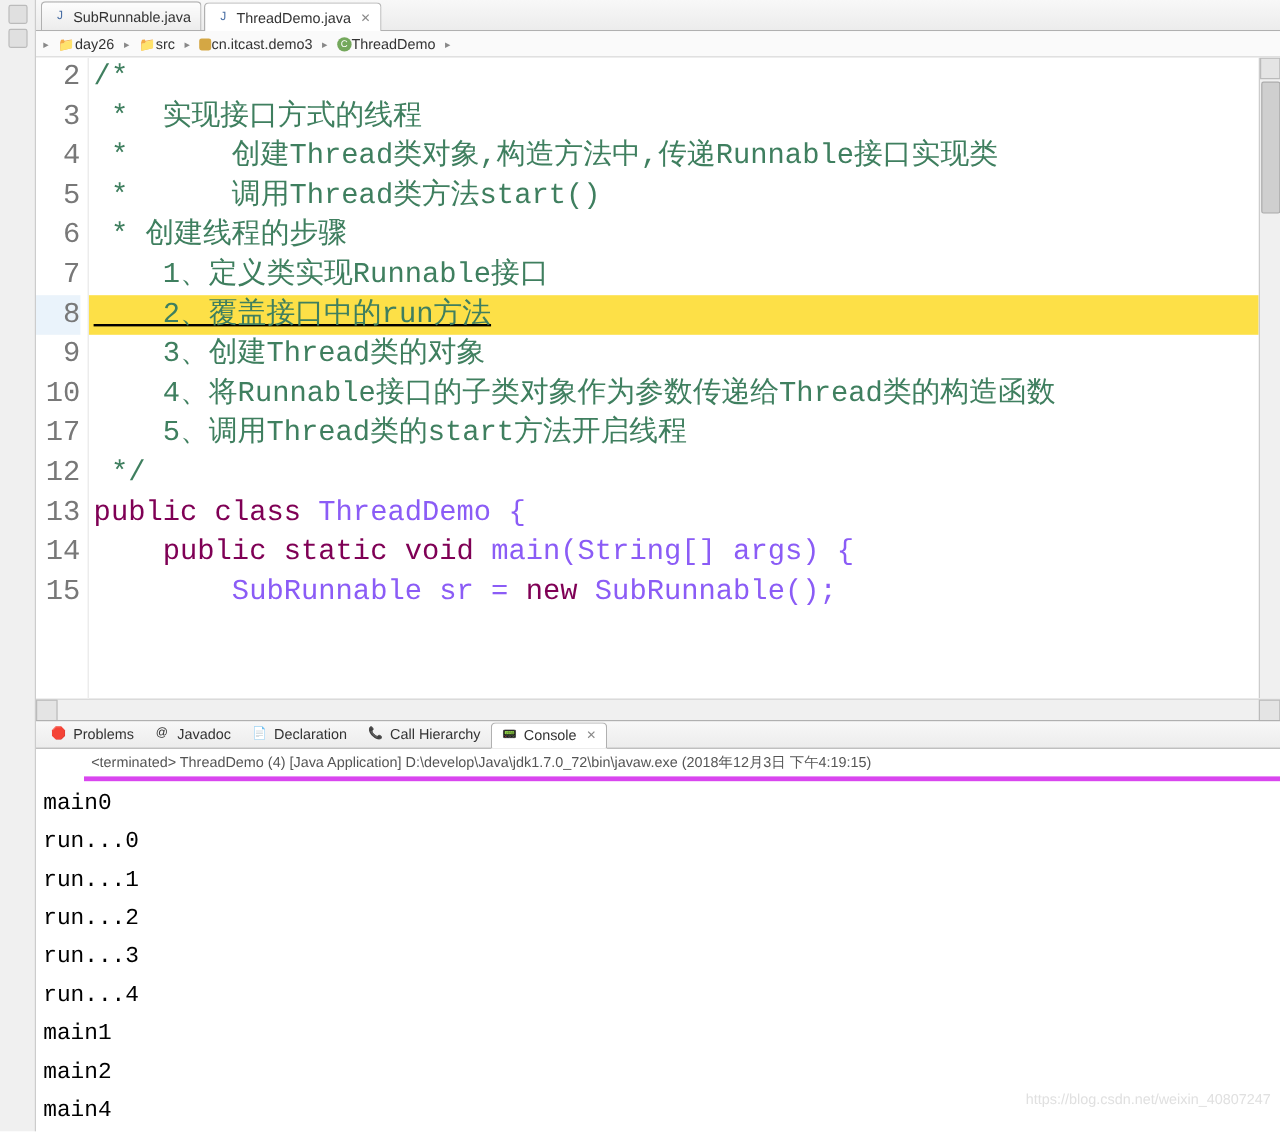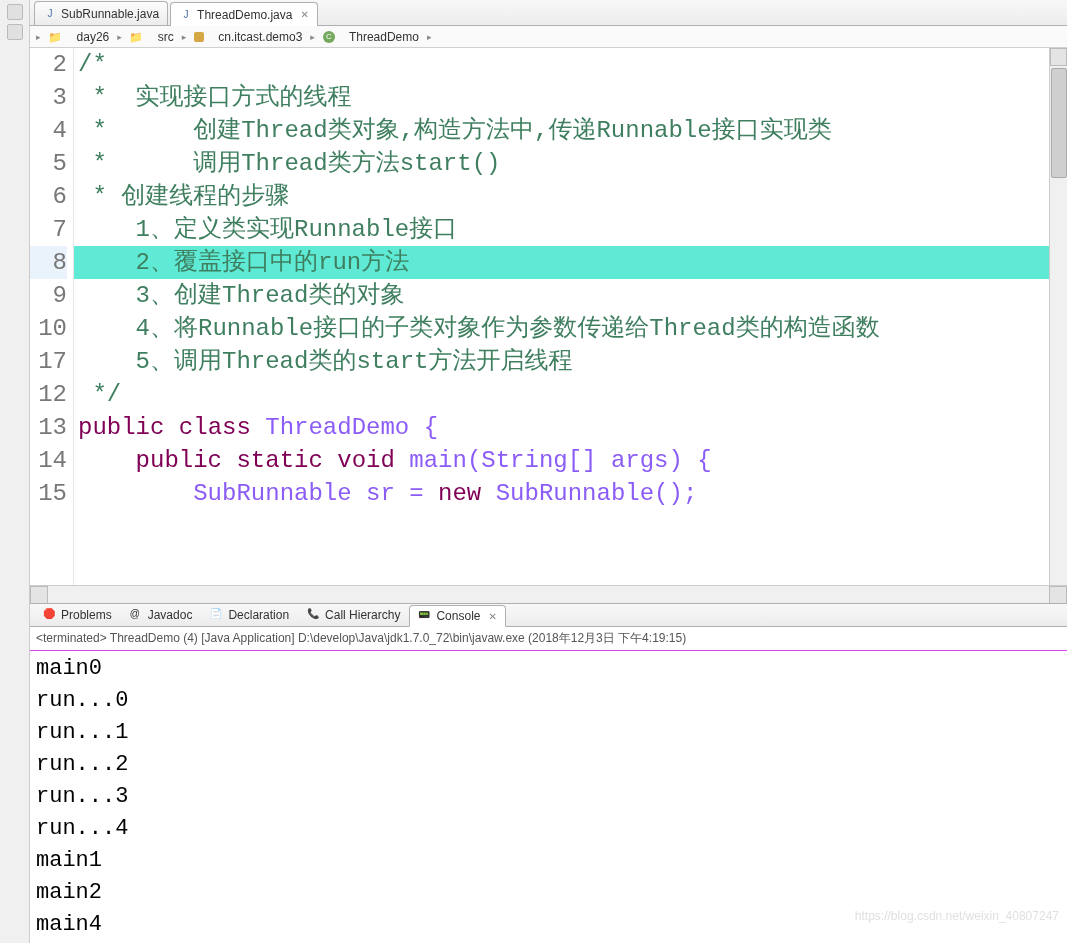--- a/index.html
+++ b/index.html
@@ -66,21 +66,21 @@
 
 .breadcrumb {
   height: 22px;
   display: flex; align-items: center;
   border-bottom: 1px solid #d0d0d0;
   padding-left: 4px;
   background: #fafafa;
   gap: 2px;
 }
 .bc-arrow { color: #888; font-size: 9px; padding: 0 2px; }
-.bc-item { display: flex; align-items: center; gap: 14px; color: #333; padding: 1px 4px; }
+.bc-item { display: flex; align-items: center; gap: 0; color: #333; padding: 1px 4px; }
 .bc-icon { width: 14px; height: 14px; display: inline-block; }
 .folder-icon::before { content: "📁"; font-size: 11px; }
 .pkg-icon { background: #d4a744; border-radius: 2px; width: 10px; height: 10px; }
 .class-icon { background: #74a85c; border-radius: 50%; width: 12px; height: 12px; display: inline-flex; align-items:center; justify-content:center; color:#fff; font-size:8px; }
 
 
 .editor {
   flex: 1;
   display: flex;
   overflow: hidden;
@@ -100,21 +100,21 @@
   user-select: none;
 }
 .code-col {
   flex: 1;
   font-size: 24px;
   line-height: 33px;
   white-space: pre;
   overflow: hidden;
 }
 .code-line { padding-left: 4px; }
-.code-line.hl { background: #5eead4; }
+.code-line.hl { background: #fde047; text-decoration: underline; }
 .cmt { color: #3f7f5f; }
 .kw { color: #7f0055; font-weight: normal; }
 .ident { color: #8b5cf6; }
 
 .editor-scrollbar {
   width: 18px;
   background: #f0f0f0;
   border-left: 1px solid #ccc;
   position: relative;
 }
@@ -146,25 +146,26 @@
   border-radius: 4px 4px 0 0;
   background: #fff;
   position: relative; top: 1px;
 }
 .bicon { width: 14px; height: 14px; }
 
 .console-status {
   padding: 3px 6px;
   color: #555;
   font-size: 12px;
-  border-bottom: 1px solid #d946ef;
+  border-bottom: 4px solid #d946ef;
+  margin-left: 40px;
 }
 .console-out {
   font-family: Consolas, "Courier New", monospace;
-  font-size: 22px;
+  font-size: 19px;
   line-height: 32px;
   padding: 2px 6px;
   color: #000;
   white-space: pre;
 }
 .watermark {
   position: absolute;
   right: 8px; bottom: 20px;
   color: #e0e0e0;
   font-size: 12px;

